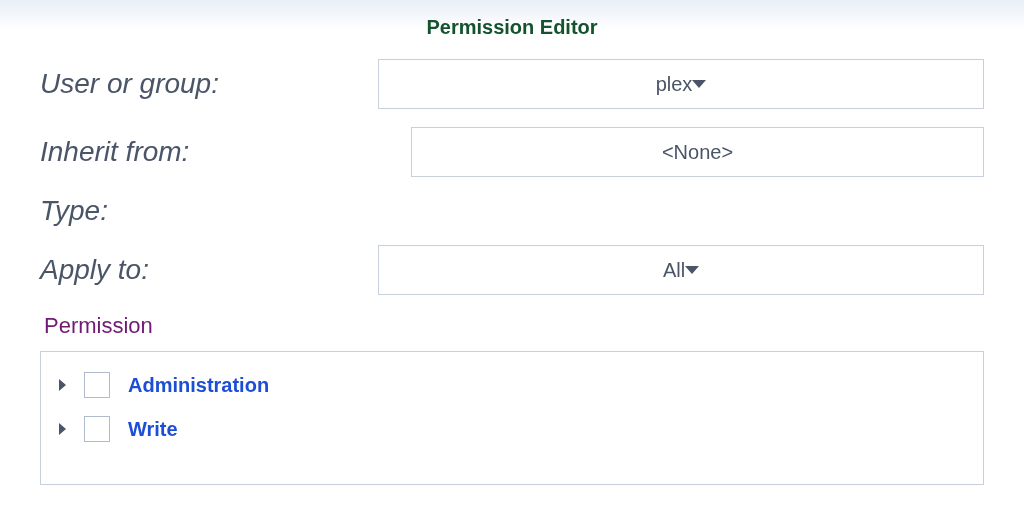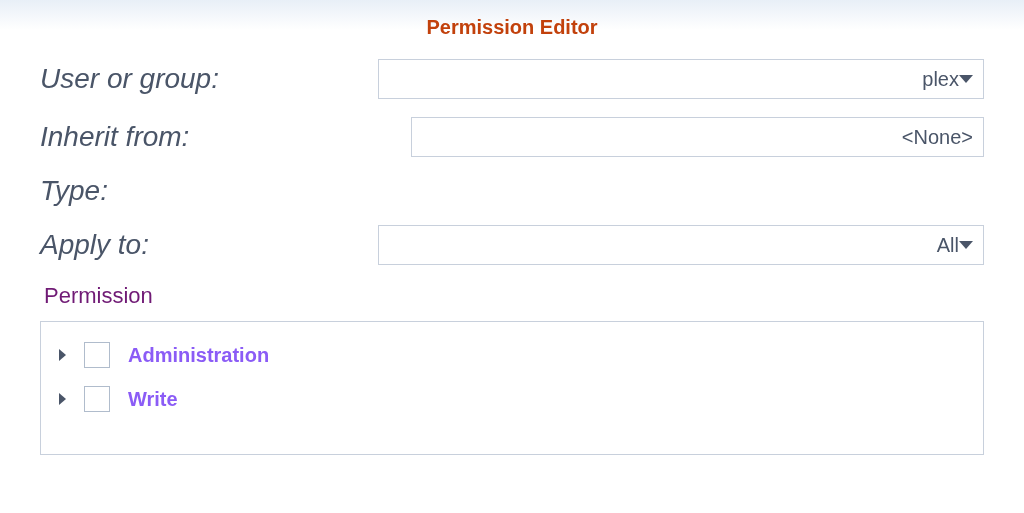--- a/index.html
+++ b/index.html
@@ -14,44 +14,44 @@
       height: 513px;
       color: #4a5568;
     }
     .container {
       padding: 10px 40px 0 40px;
     }
     .title {
       text-align: center;
       font-weight: bold;
       font-size: 20px;
-      color: #c2410c;
+      color: #14532d;
       padding: 6px 0 20px 0;
     }
     .form-row {
       display: flex;
       align-items: center;
       margin-bottom: 18px;
     }
     .form-label {
       width: 338px;
       font-size: 28px;
       color: #4a5568;
       padding-left: 0;
       font-style: italic;
     }
     .form-control {
       flex: 1;
-      height: 40px;
+      height: 50px;
       border: 1px solid #c8d0dc;
       background: #ffffff;
       display: flex;
       align-items: center;
-      justify-content: flex-end;
-      padding: 0 10px;
+      justify-content: center;
+      padding: 0 19px;
       font-size: 20px;
       color: #4a5568;
       cursor: pointer;
     }
     .form-control.readonly {
       cursor: default;
       margin-left: 33px;
     }
     .dropdown-icon {
       width: 0;
@@ -104,21 +104,21 @@
     }
     .checkbox svg {
       display: none;
       position: absolute;
       top: -4px;
       left: 1px;
     }
     .perm-label {
       font-size: 20px;
       font-weight: bold;
-      color: #8b5cf6;
+      color: #1d4ed8;
     }
   </style>
 </head>
 <body>
 
 <div class="container">
   <div class="title">Permission Editor</div>
 
   <div class="form-row">
     <div class="form-label">User or group:</div>

